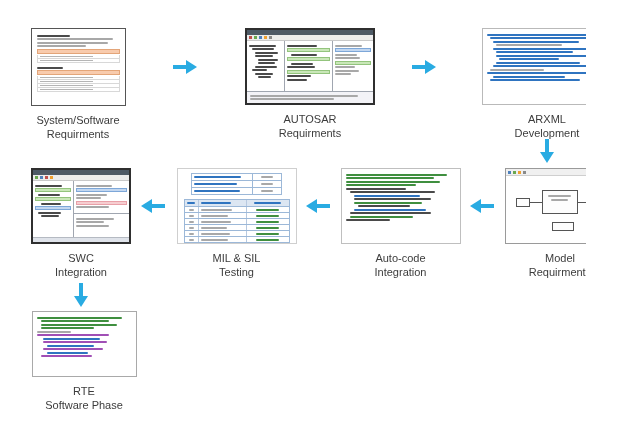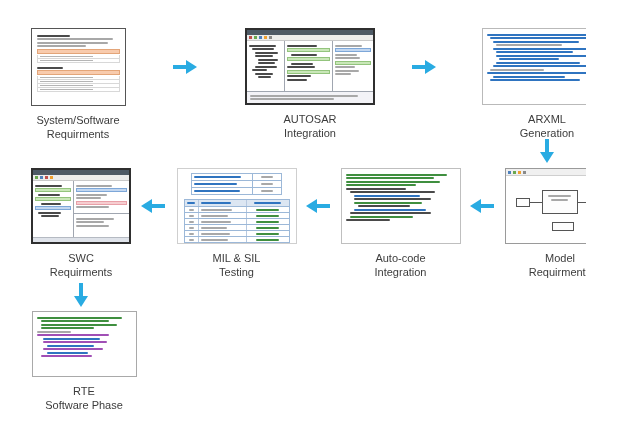--- a/index.html
+++ b/index.html
@@ -156,21 +156,21 @@
           <i class="tl gy" style="width:65%"></i>
           <i class="tl gy" style="width:45%"></i>
         </div>
       </div>
       <div class="ide-bottom">
         <i class="tl gy" style="width:90%"></i>
         <i class="tl gy" style="width:70%"></i>
       </div>
     </div>
     <div class="caption">AUTOSAR
-Integration</div>
+Requirments</div>
   </div>
 
   <div class="arrow" style="left:412px; top:60px;">
     <svg width="24" height="14" viewBox="0 0 24 14">
         <g fill="#29abe2">
           <rect x="0" y="5" width="13" height="4"></rect>
           <polygon points="13,0 13,14 24,7"></polygon>
         </g>
       </svg>
   </div>
@@ -186,21 +186,21 @@
       <i class="tl bl" style="width:76%; margin-left:9px"></i>
       <i class="tl bl" style="width:50%; margin-left:12px"></i>
       <i class="tl bl" style="width:70%; margin-left:9px"></i>
       <i class="tl bl" style="width:84%; margin-left:6px"></i>
       <i class="tl gy" style="width:45%; margin-left:3px"></i>
       <i class="tl bl" style="width:88%"></i>
       <i class="tl bl" style="width:60%; margin-left:6px"></i>
       <i class="tl bl" style="width:75%; margin-left:3px"></i>
     </div>
     <div class="caption">ARXML
-Generation</div>
+Development</div>
   </div>
 
   <div class="arrow" style="left:540px; top:139px;">
     <svg width="14" height="24" viewBox="0 0 14 24">
         <g fill="#29abe2">
           <rect x="5" y="0" width="4" height="13"></rect>
           <polygon points="0,13 14,13 7,24"></polygon>
         </g>
       </svg>
   </div>
@@ -421,21 +421,21 @@
           <div class="pane" style="flex:2">
             <i class="tl gy" style="width:75%"></i>
             <i class="tl gy" style="width:55%"></i>
             <i class="tl gy" style="width:65%"></i>
           </div>
         </div>
       </div>
       <div class="ide-status"></div>
     </div>
     <div class="caption">SWC
-Requirments</div>
+Integration</div>
   </div>
 
   <div class="arrow" style="left:74px; top:283px;">
     <svg width="14" height="24" viewBox="0 0 14 24">
         <g fill="#29abe2">
           <rect x="5" y="0" width="4" height="13"></rect>
           <polygon points="0,13 14,13 7,24"></polygon>
         </g>
       </svg>
   </div>

